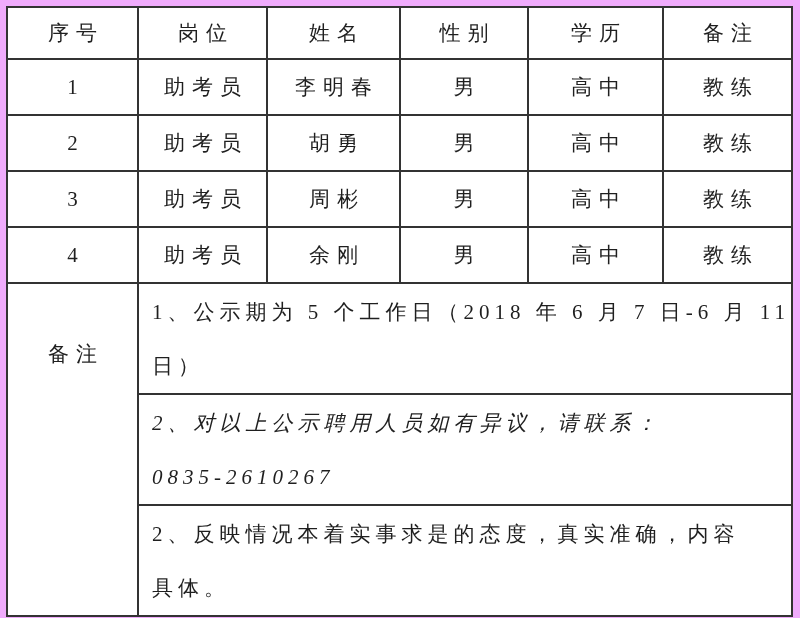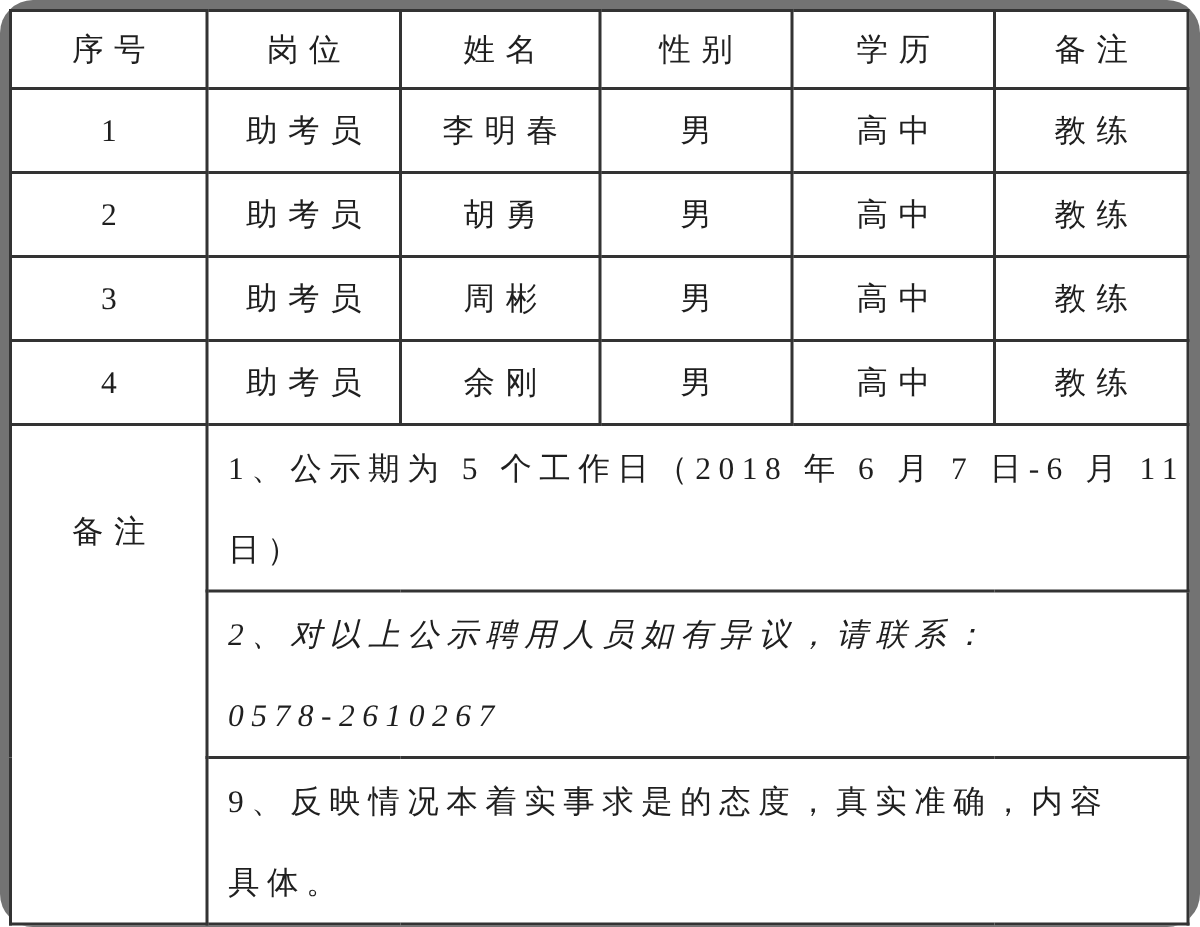--- a/index.html
+++ b/index.html
@@ -8,22 +8,21 @@
     height: 618px;
     background: #ffffff;
     font-family: "Liberation Serif", "DejaVu Serif", serif;
     color: #1f1f1f;
     overflow: hidden;
   }
   .page {
     position: relative;
     width: 800px;
     height: 618px;
-    background: #737373;
-    border-radius: 22px;
+    background: #f0abfc;
   }
   table.doc-table {
     position: absolute;
     left: 6px;
     top: 6px;
     width: 785px;
     border-collapse: collapse;
     table-layout: fixed;
     background: #ffffff;
   }
@@ -128,24 +127,24 @@
           <span>备注</span>
         </td>
         <td class="note-cell" colspan="5">
           <div class="note-line">1、公示期为 5 个工作日（2018 年 6 月 7 日-6 月 11</div>
           <div class="note-line">日）</div>
         </td>
       </tr>
       <tr class="note-row-2">
         <td class="note-cell" colspan="5">
           <div class="note-line">2、对以上公示聘用人员如有异议，请联系：</div>
-          <div class="note-line">0578-2610267</div>
+          <div class="note-line">0835-2610267</div>
         </td>
       </tr>
       <tr class="note-row-3">
         <td class="note-cell" colspan="5">
-          <div class="note-line">9、反映情况本着实事求是的态度，真实准确，内容</div>
+          <div class="note-line">2、反映情况本着实事求是的态度，真实准确，内容</div>
           <div class="note-line">具体。</div>
         </td>
       </tr>
     </tbody>
   </table>
 </div>
 
 </body></html>

